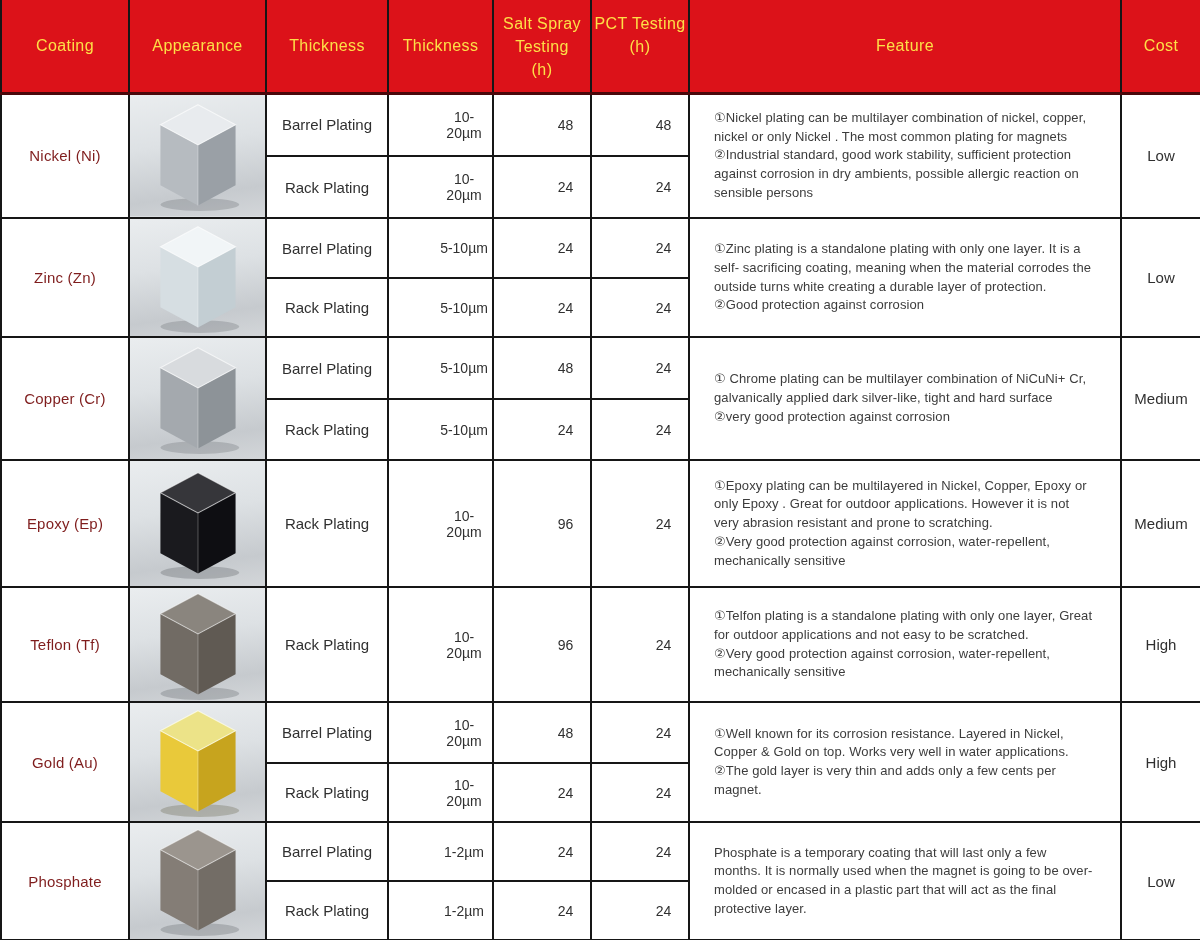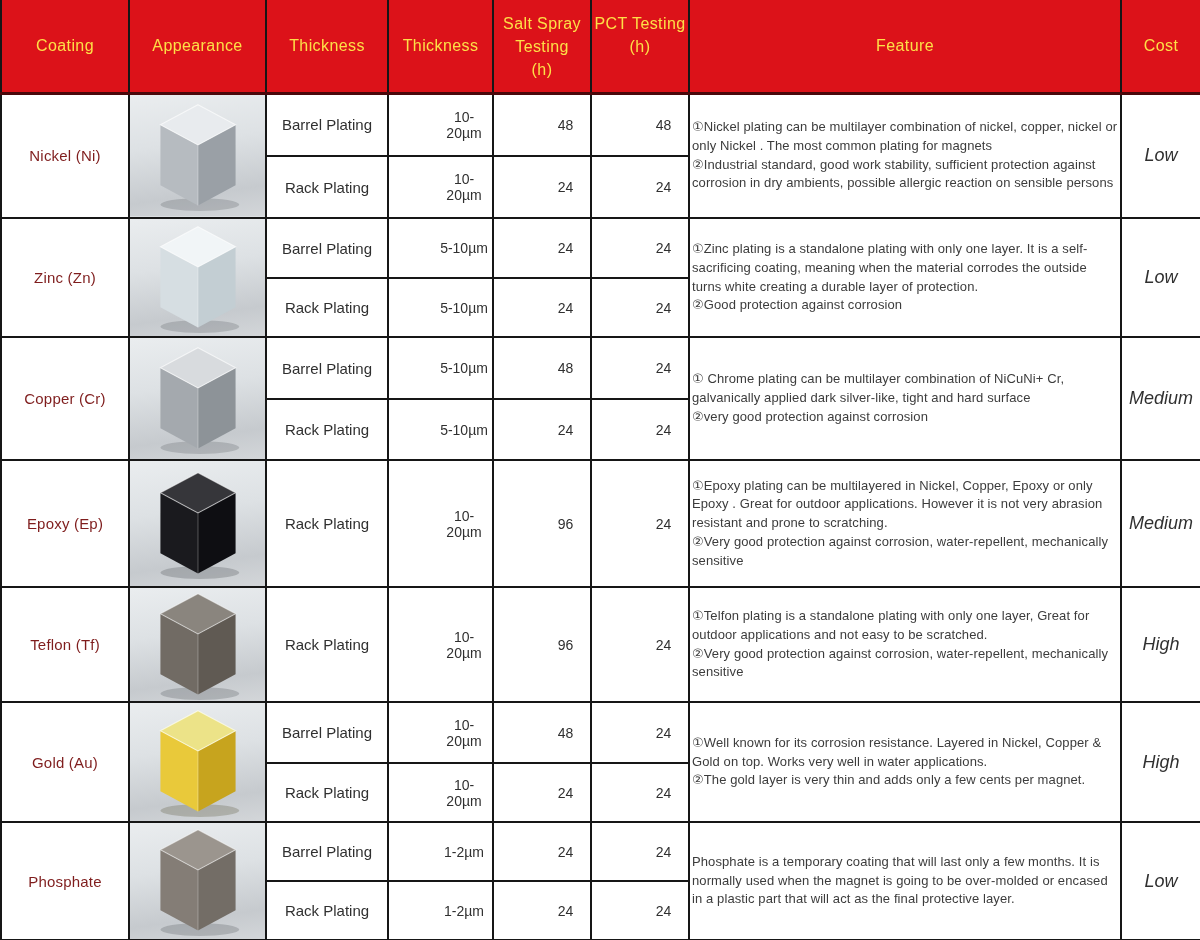--- a/index.html
+++ b/index.html
@@ -17,26 +17,26 @@
     border-top:none;
     border-bottom:3px solid #4a080b;
     white-space:pre-line;
     line-height:1.45;
   }
   thead th.top-align{vertical-align:top;padding-top:12px;}
   td{color:#303030;text-align:center;vertical-align:middle;}
   td.coating{font-size:15px;color:#7f1d1d;letter-spacing:0.2px;}
   td.tech{font-size:15px;}
   td.num{font-size:14px;padding-left:48px;}
-  td.cost{font-size:18px;font-style:italic;}
+  td.cost{font-size:15px;}
   td.feature{
     font-size:13px;
     line-height:1.44;
     text-align:left;
-    padding:8px 2px;
+    padding:8px 24px;
     color:#3c3c3c;
     white-space:pre-line;
     letter-spacing:0.1px;
   }
   td.appearance{padding:0;background:linear-gradient(172deg,#eaedef 0%,#dde1e4 40%,#c6cace 78%,#d3d6d9 100%);}
   .photo{width:100%;height:100%;display:flex;align-items:center;justify-content:center;}
   .cube{display:block;}
   .cube .face-top{fill:var(--ctop);}
   .cube .face-left{fill:var(--cleft);}
   .cube .face-right{fill:var(--cright);}

